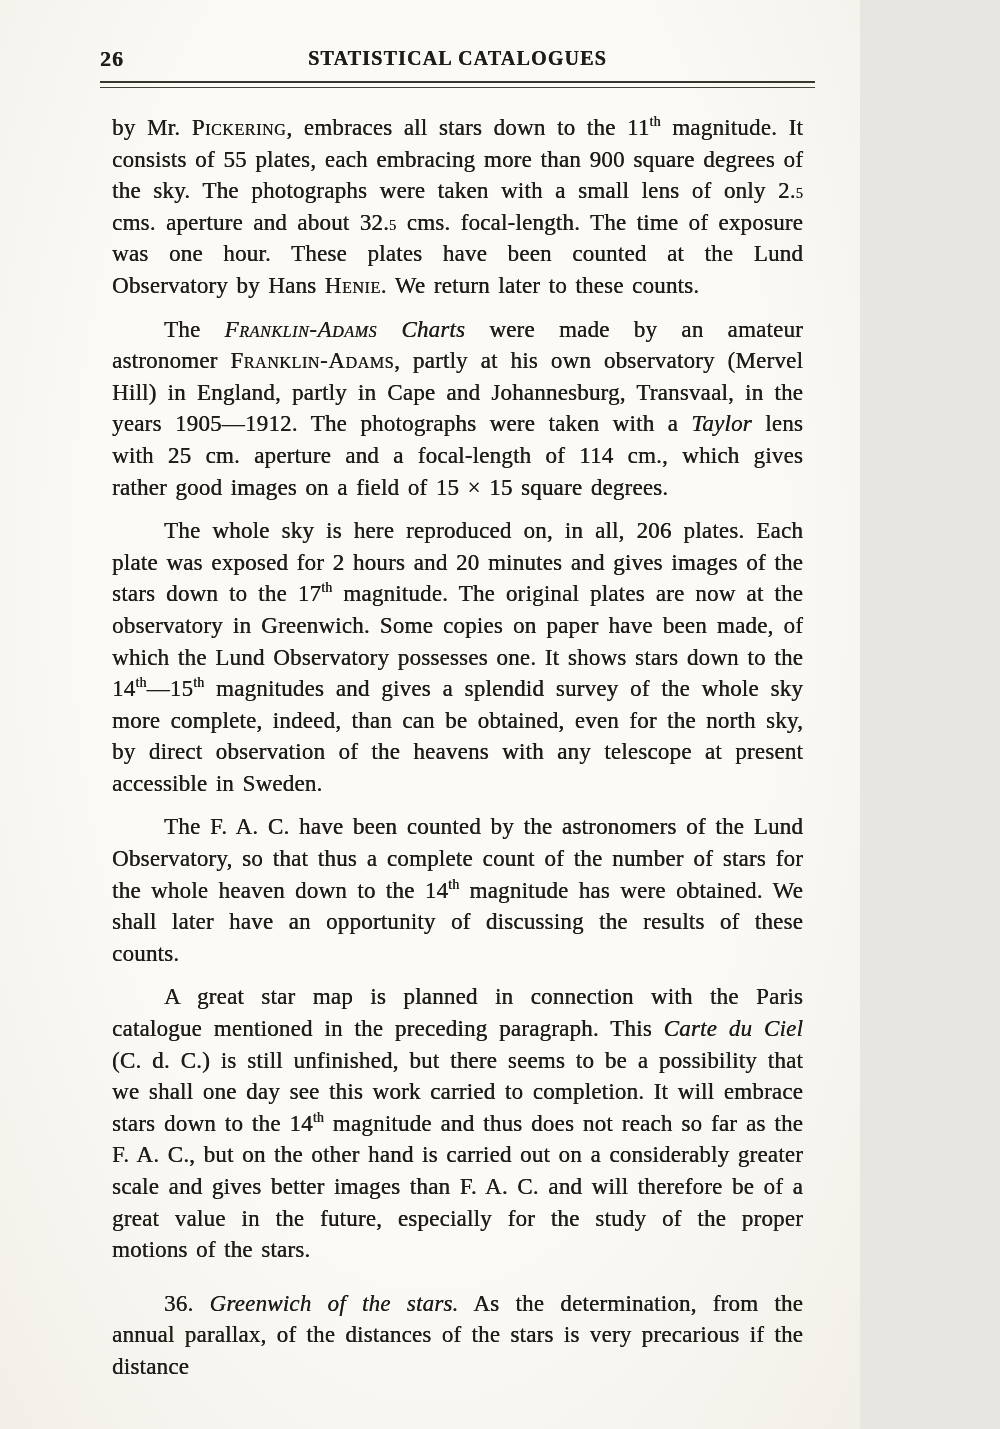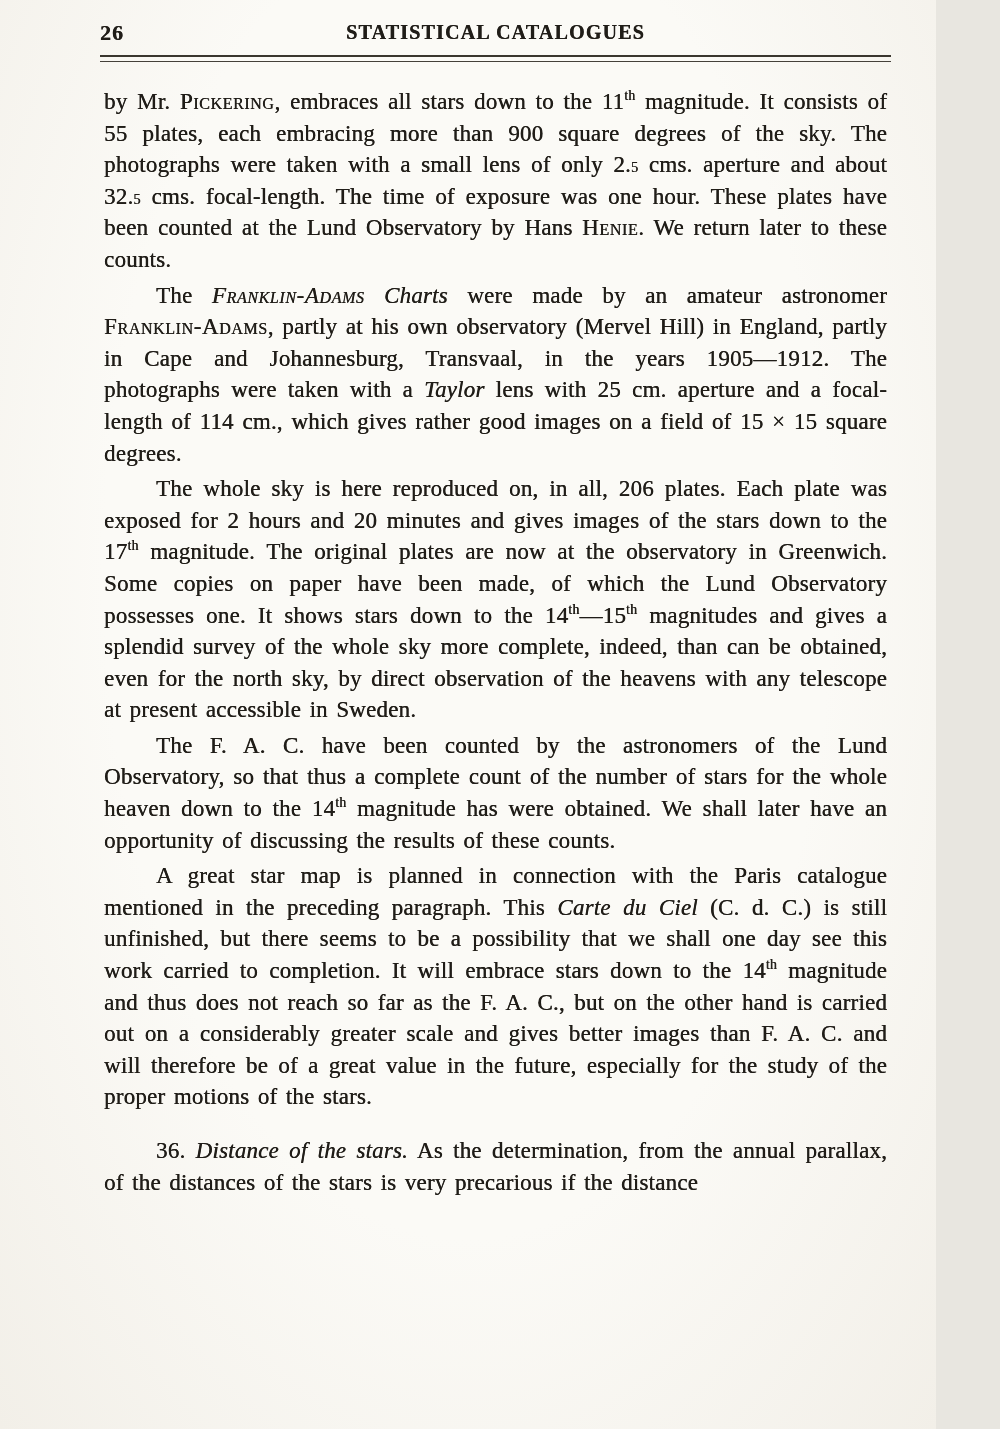--- a/index.html
+++ b/index.html
@@ -6,25 +6,25 @@
     --paper:#fbfaf6;
     --ink:#201d18;
   }
   html,body{margin:0;padding:0;}
   body{
     background:#e8e6e0;
     font-family:"Liberation Serif", serif;
   }
   .page{
     position:relative;
-    width:936px;
+    width:860px;
     height:1429px;
     box-sizing:border-box;
     margin:0;
-    padding:20px 45px 0 100px;
+    padding:46px 45px 0 100px;
     background:radial-gradient(ellipse at 50% 40%, var(--paper) 55%, #f2efe8 100%);
     color:var(--ink);
     overflow:hidden;
   }
   .header{
     position:relative;
     height:30px;
     text-shadow:0.35px 0 0 currentColor;
   }
   .pagenum{
@@ -53,21 +53,21 @@
   }
   .text-block{
     margin-top:24px;
     font-size:23px;
     line-height:31.6px;
     text-align:justify;
     word-spacing:2.5px;
     letter-spacing:0.2px;
     text-shadow:0.35px 0 0 currentColor;
   }
-  p.para{margin:4px;}
+  p.para{margin:12px;}
   p.para.indent{text-indent:52px;}
   p.para.section-gap{margin-top:22px;}
   .s-sc{font-variant:small-caps;letter-spacing:0.6px;}
   .s-i{font-style:italic;font-family:Liberation Serif, serif;}
   .s-isc{font-style:italic;font-variant:small-caps;letter-spacing:0.6px;}
   .s-sup{font-size:60%;vertical-align:super;line-height:0;}
   .s-dec{font-size:62%;line-height:0;}
 </style>
 </head>
 <body>
@@ -77,15 +77,15 @@
     <span class="pagenum">26</span>
     <span class="htitle">STATISTICAL CATALOGUES</span>
   </div>
   <div class="rule"></div>
   <div class="text-block">
       <p class="para"><span>by Mr. </span><span class="s-sc">Pickering</span><span>, embraces all stars down to the 11</span><span class="s-sup">th</span><span> magnitude. It consists of 55 plates, each embracing more than 900 square degrees of the sky. The photographs were taken with a small lens of only 2.</span><span class="s-dec">5</span><span> cms. aperture and about 32.</span><span class="s-dec">5</span><span> cms. focal-length. The time of exposure was one hour. These plates have been counted at the Lund Observatory by Hans </span><span class="s-sc">Henie</span><span>. We return later to these counts.</span></p>
       <p class="para indent"><span>The </span><span class="s-isc">Franklin-Adams</span><span class="s-i"> Charts</span><span> were made by an amateur astronomer </span><span class="s-sc">Franklin-Adams</span><span>, partly at his own observatory (Mervel Hill) in England, partly in Cape and Johannesburg, Transvaal, in the years 1905—1912. The photographs were taken with a </span><span class="s-i">Taylor</span><span> lens with 25 cm. aperture and a focal-length of 114 cm., which gives rather good images on a field of 15 × 15 square degrees.</span></p>
       <p class="para indent"><span>The whole sky is here reproduced on, in all, 206 plates. Each plate was exposed for 2 hours and 20 minutes and gives images of the stars down to the 17</span><span class="s-sup">th</span><span> magnitude. The original plates are now at the observatory in Greenwich. Some copies on paper have been made, of which the Lund Observatory possesses one. It shows stars down to the 14</span><span class="s-sup">th</span><span>—15</span><span class="s-sup">th</span><span> magnitudes and gives a splendid survey of the whole sky more complete, indeed, than can be obtained, even for the north sky, by direct observation of the heavens with any telescope at present accessible in Sweden.</span></p>
       <p class="para indent"><span>The F. A. C. have been counted by the astronomers of the Lund Observatory, so that thus a complete count of the number of stars for the whole heaven down to the 14</span><span class="s-sup">th</span><span> magnitude has were obtained. We shall later have an opportunity of discussing the results of these counts.</span></p>
       <p class="para indent"><span>A great star map is planned in connection with the Paris catalogue mentioned in the preceding paragraph. This </span><span class="s-i">Carte du Ciel</span><span> (C. d. C.) is still unfinished, but there seems to be a possibility that we shall one day see this work carried to completion. It will embrace stars down to the 14</span><span class="s-sup">th</span><span> magnitude and thus does not reach so far as the F. A. C., but on the other hand is carried out on a considerably greater scale and gives better images than F. A. C. and will therefore be of a great value in the future, especially for the study of the proper motions of the stars.</span></p>
-      <p class="para indent section-gap"><span>36. </span><span class="s-i">Distance of the stars.</span><span> As the determination, from the annual parallax, of the distances of the stars is very precarious if the distance</span></p>
+      <p class="para indent section-gap"><span>36. </span><span class="s-i">Greenwich of the stars.</span><span> As the determination, from the annual parallax, of the distances of the stars is very precarious if the distance</span></p>
     </div>
 </div>
 
 </body></html>

